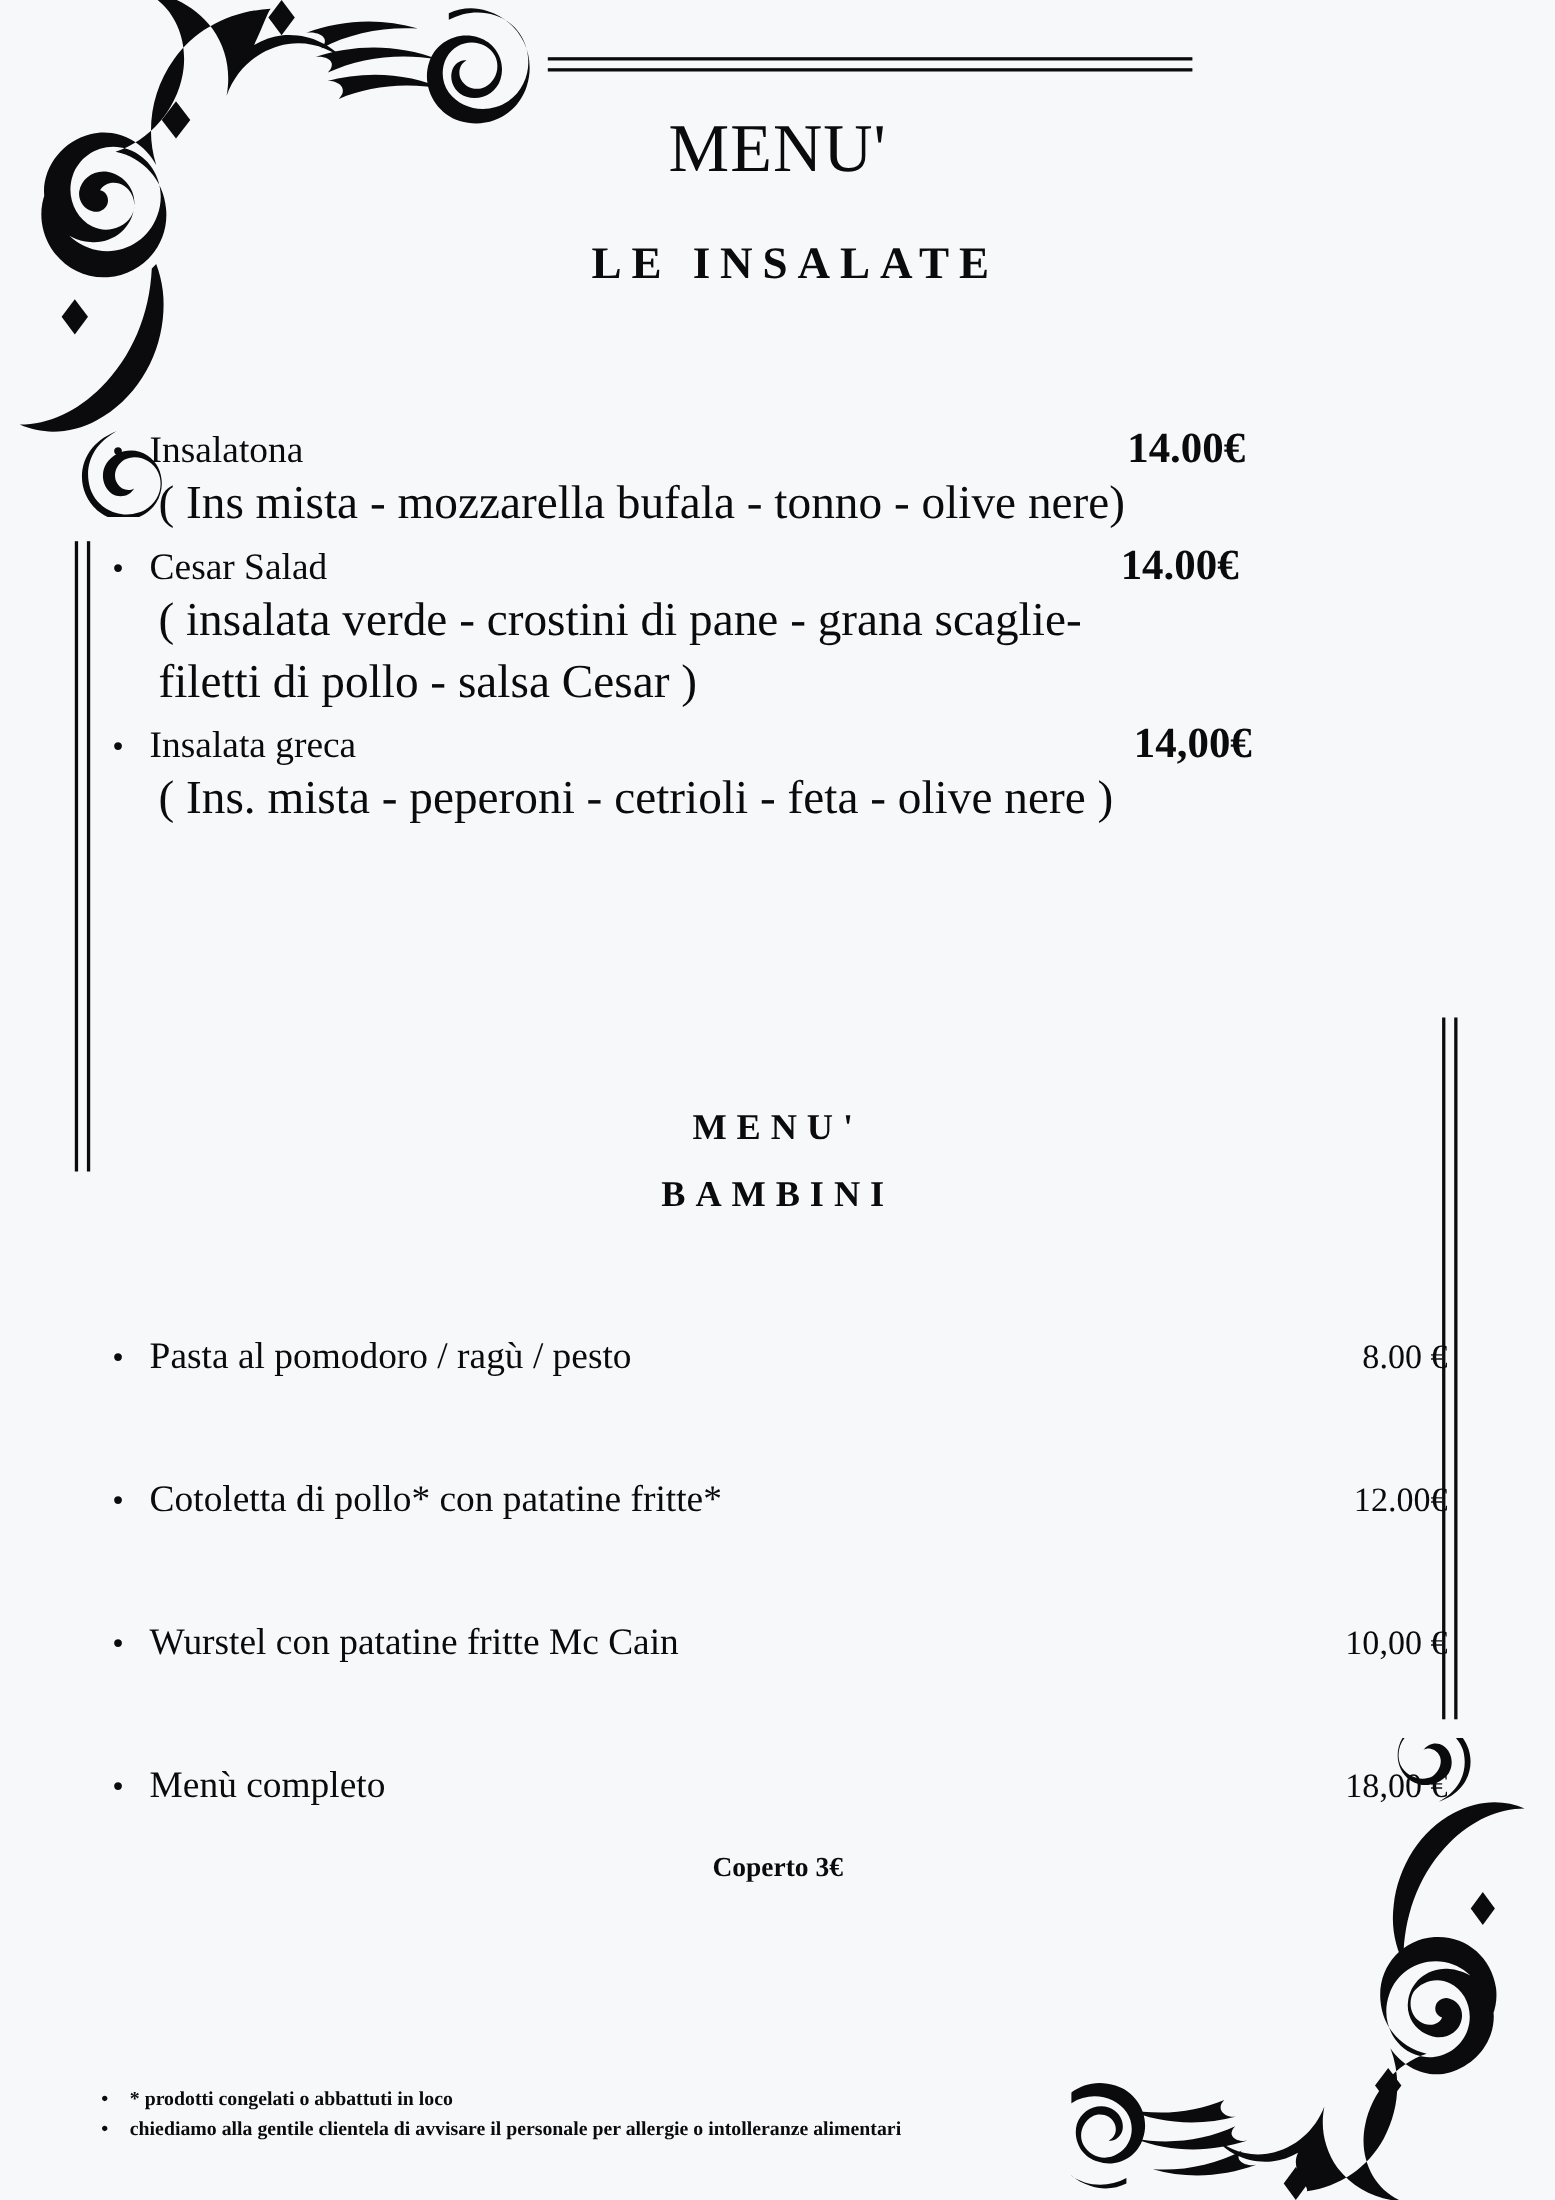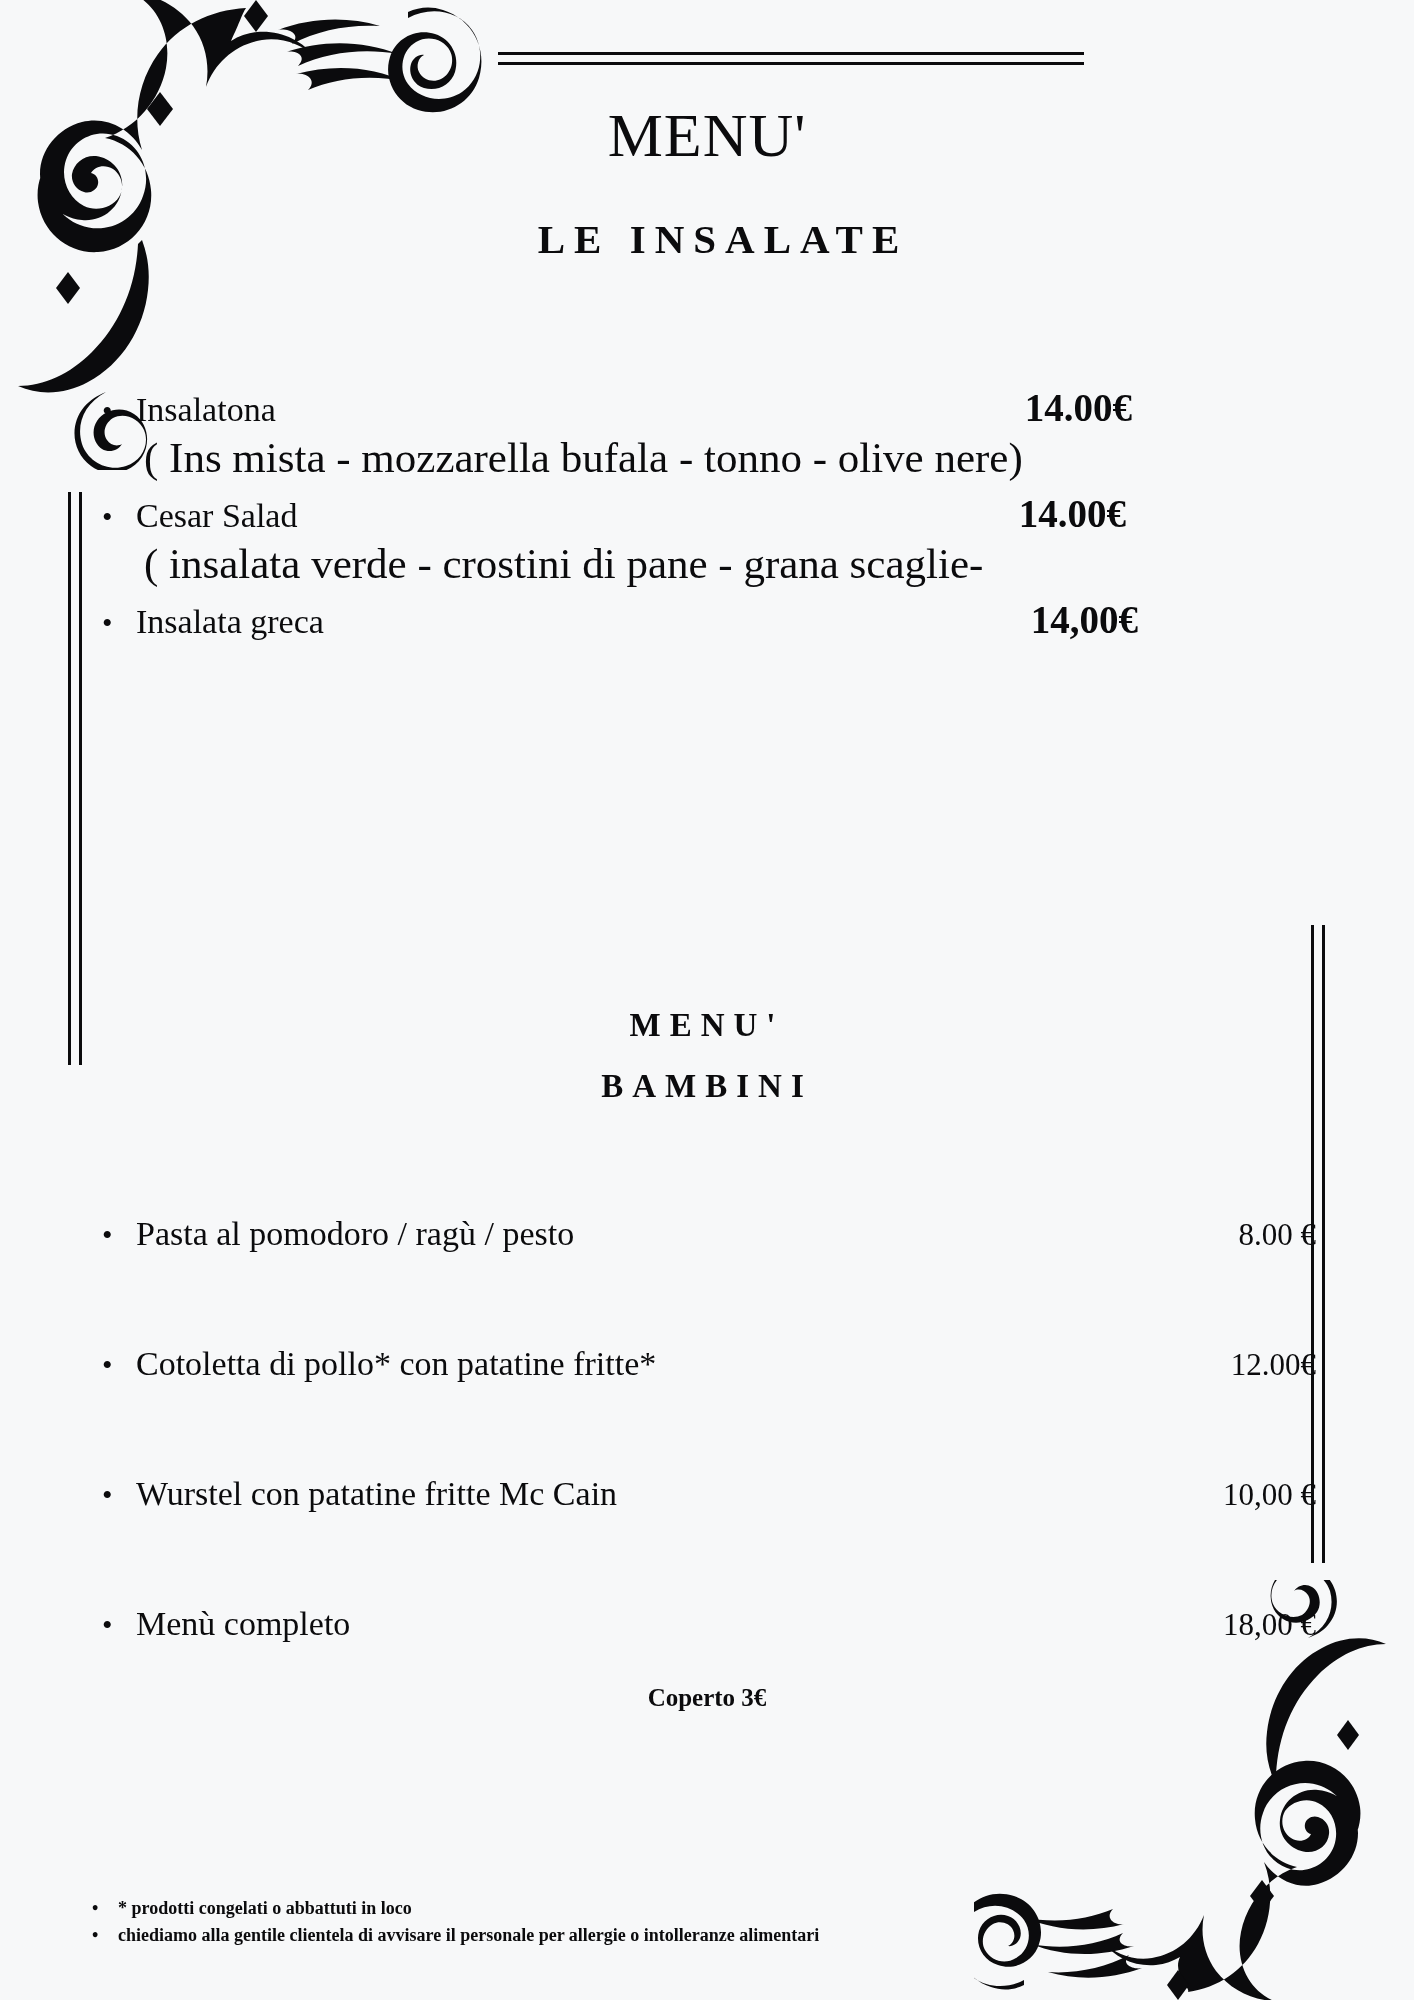--- a/index.html
+++ b/index.html
@@ -270,28 +270,30 @@
     <div class="salad-desc">( Ins mista - mozzarella bufala - tonno - olive nere)</div>
   </div>
 
   <div class="salad-item">
     <div class="salad-row">
       <span class="bullet">•</span>
       <span class="salad-name">Cesar Salad</span>
       <span class="salad-price p-cesar">14.00€</span>
     </div>
     <div class="salad-desc">( insalata verde - crostini di pane - grana scaglie-</div>
+    <div class="salad-desc cont">filetti di pollo - salsa Cesar )</div>
   </div>
 
   <div class="salad-item">
     <div class="salad-row">
       <span class="bullet">•</span>
       <span class="salad-name">Insalata greca</span>
       <span class="salad-price p-greca">14,00€</span>
     </div>
+    <div class="salad-desc">( Ins. mista - peperoni - cetrioli - feta - olive nere )</div>
   </div>
 
 </div>
 
 <div class="section-kids-title">
   <div>MENU'</div>
   <div>BAMBINI</div>
 </div>
 
 <div class="kids">

